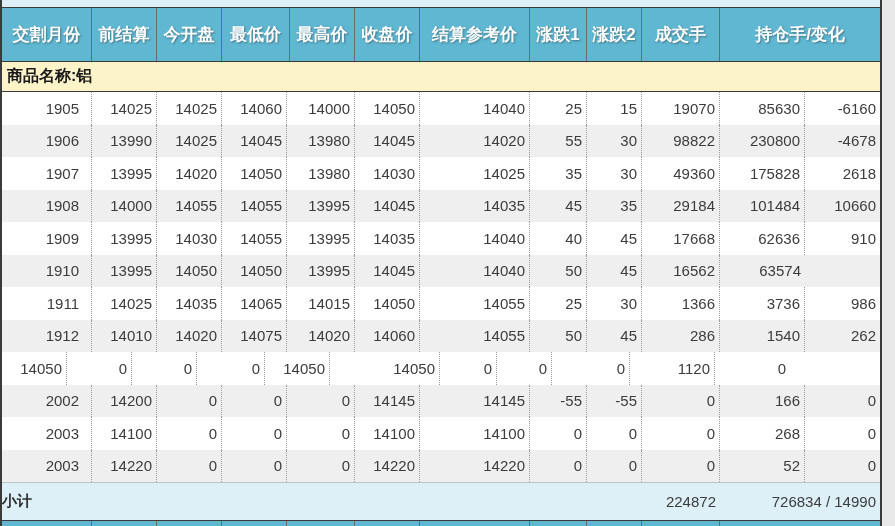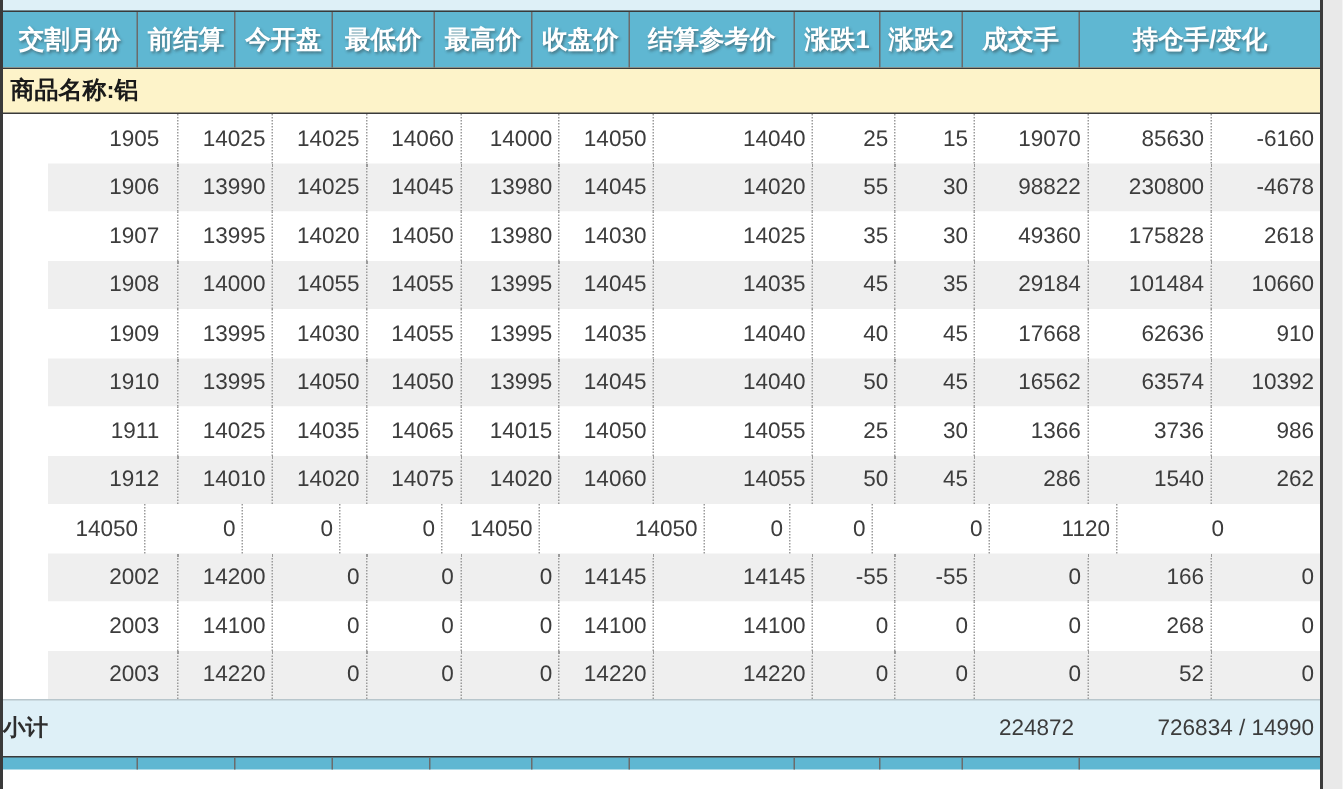--- a/index.html
+++ b/index.html
@@ -15,21 +15,21 @@
     width:882px; height:526px;
     border-left:2px solid #3a3a3a;
     border-right:2px solid #3a3a3a;
     background:#fff;
   }
   
   .prev-tail { height:7px; background:#def0f7; }
 
   
   .header-row {
-    display:flex; height:38px;
+    display:flex; height:54px;
     background:#5fb7d2;
     border-top:1px solid #3a3a3a;
   }
   .hcell {
     display:flex; align-items:center; justify-content:center;
     height:100%;
     border-right:1px solid #6b6b6b;
     color:#fff; font-weight:bold; font-size:17px;
     text-shadow:1px 1px 2px rgba(40,40,40,0.45);
     white-space:nowrap; overflow:hidden;
@@ -41,21 +41,21 @@
     display:flex; align-items:center;
     height:31px;
     background:#fdf3c9;
     border-top:1px solid #3a3a3a;
     border-bottom:1px solid #3a3a3a;
     font-weight:bold; font-size:16px; color:#1a1a1a;
     padding-left:5px;
   }
 
   
-  .tbody { height:390px;margin-left:30px; }
+  .tbody { height:390px; }
   .drow { display:flex; height:32.5px; }
   .drow.odd  { background:#ffffff; }
   .drow.even { background:#efefef; }
   .dcell {
     display:flex; align-items:center; justify-content:flex-end;
     height:100%;
     border-right:1px dotted #9b9b9b;
     font-size:15px; color:#3c3c3c;
     padding-right:4px;
     white-space:nowrap; overflow:hidden;
@@ -197,21 +197,20 @@
         <div class="dcell c2">13995</div>
         <div class="dcell c3">14050</div>
         <div class="dcell c4">14050</div>
         <div class="dcell c5">13995</div>
         <div class="dcell c6">14045</div>
         <div class="dcell c7">14040</div>
         <div class="dcell c8">50</div>
         <div class="dcell c9">45</div>
         <div class="dcell c10">16562</div>
         <div class="dcell c11">63574</div>
-        <div class="dcell c12">10392</div>
       </div>
       <div class="drow odd">
         <div class="dcell c1">1911</div>
         <div class="dcell c2">14025</div>
         <div class="dcell c3">14035</div>
         <div class="dcell c4">14065</div>
         <div class="dcell c5">14015</div>
         <div class="dcell c6">14050</div>
         <div class="dcell c7">14055</div>
         <div class="dcell c8">25</div>

